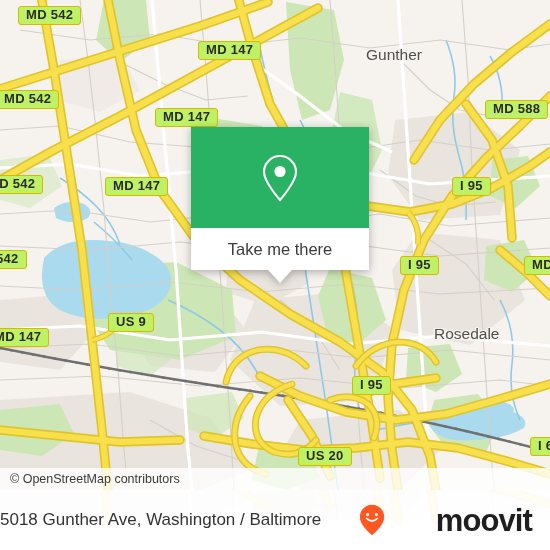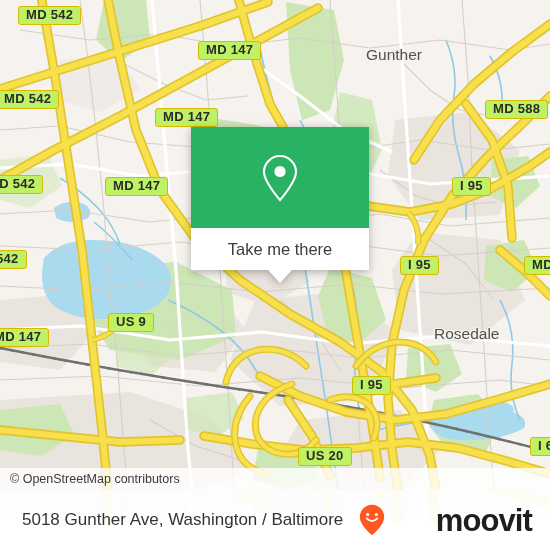--- a/index.html
+++ b/index.html
@@ -107,21 +107,20 @@
     overflow: hidden;
   }
   #footer-watermark {
     position: absolute; left: 0; top: -490px;
     opacity: 0.055; pointer-events: none;
   }
   #footer-address {
     position: relative; z-index: 2;
     color: #343434;
     font-size: 17px;
-    padding-left: 22px;
     white-space: nowrap;
     font-family: "Liberation Sans", sans-serif;
   }
   #footer-logo {
     position: relative; z-index: 2;
     display: flex; align-items: flex-end;
     padding-right: 18px;
     gap: 48px;
   }
   #logo-pin { width: 26px; height: 32px; display: block; margin-right: 3px; }

